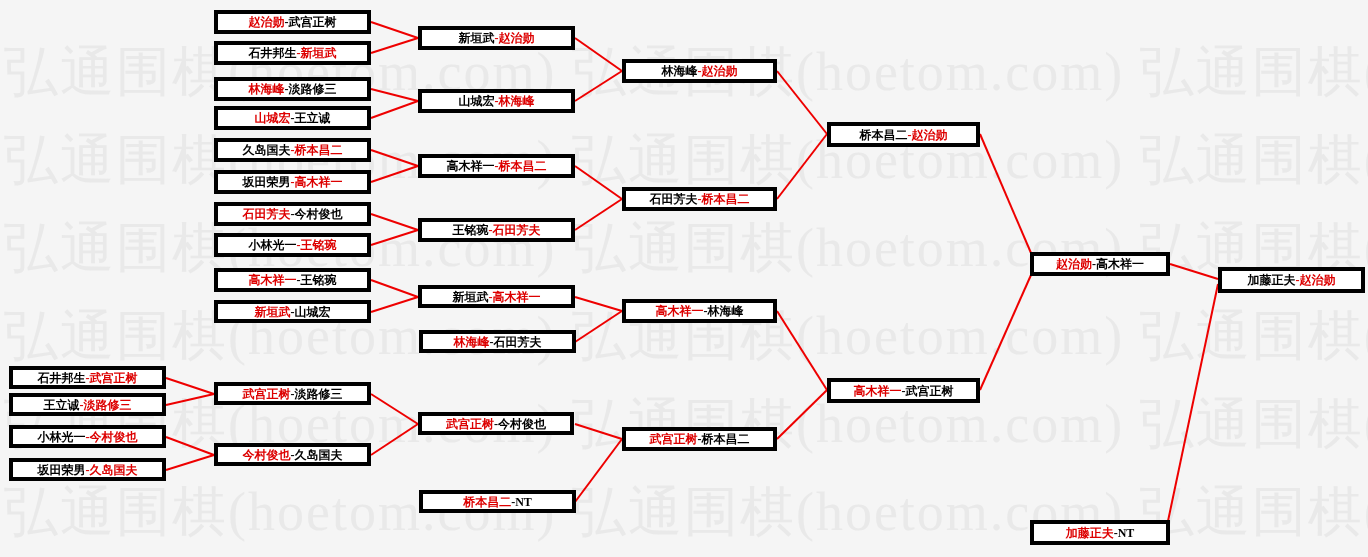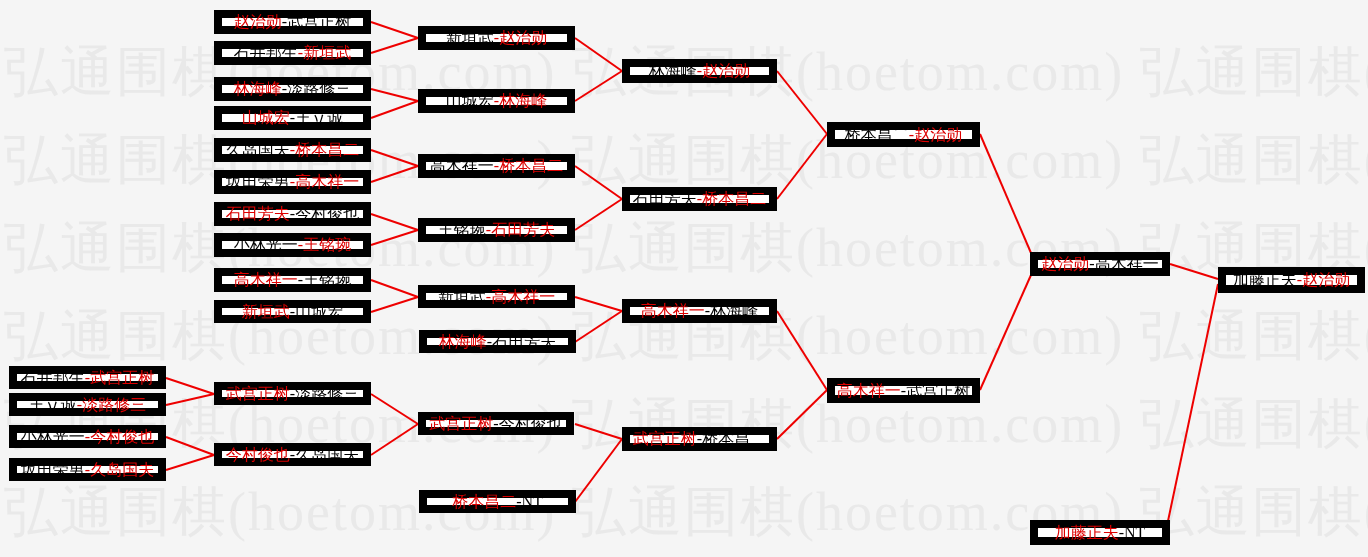--- a/index.html
+++ b/index.html
@@ -20,28 +20,29 @@
     z-index:0;
   }
   #lines-svg {
     position:absolute; left:0; top:0;
     z-index:1;
   }
   .match-box {
     position:absolute;
     box-sizing:border-box;
     background:#ffffff;
-    border:8px solid #7f1d1d;
+    border:4px solid #7f1d1d;
     display:flex;
     align-items:center;
     justify-content:center;
-    font-size:16px;
+    font-size:12px;
     white-space:nowrap;
     z-index:2;
     line-height:1;
+    font-weight:bold;
   }
   .match-box span { display:inline-block; }
 </style>
 </head>
 <body>
 
 <div id="stage" style="background: rgb(245, 245, 245);">
   <div id="watermark-layer">
       <div class="wm-row" style="top: 36px; color: rgb(233, 233, 233); font-size: 54px;">弘通围棋(hoetom.com)  弘通围棋(hoetom.com)  弘通围棋(hoetom.com)</div>
       <div class="wm-row" style="top: 124px; color: rgb(233, 233, 233); font-size: 54px;">弘通围棋(hoetom.com)  弘通围棋(hoetom.com)  弘通围棋(hoetom.com)</div>

